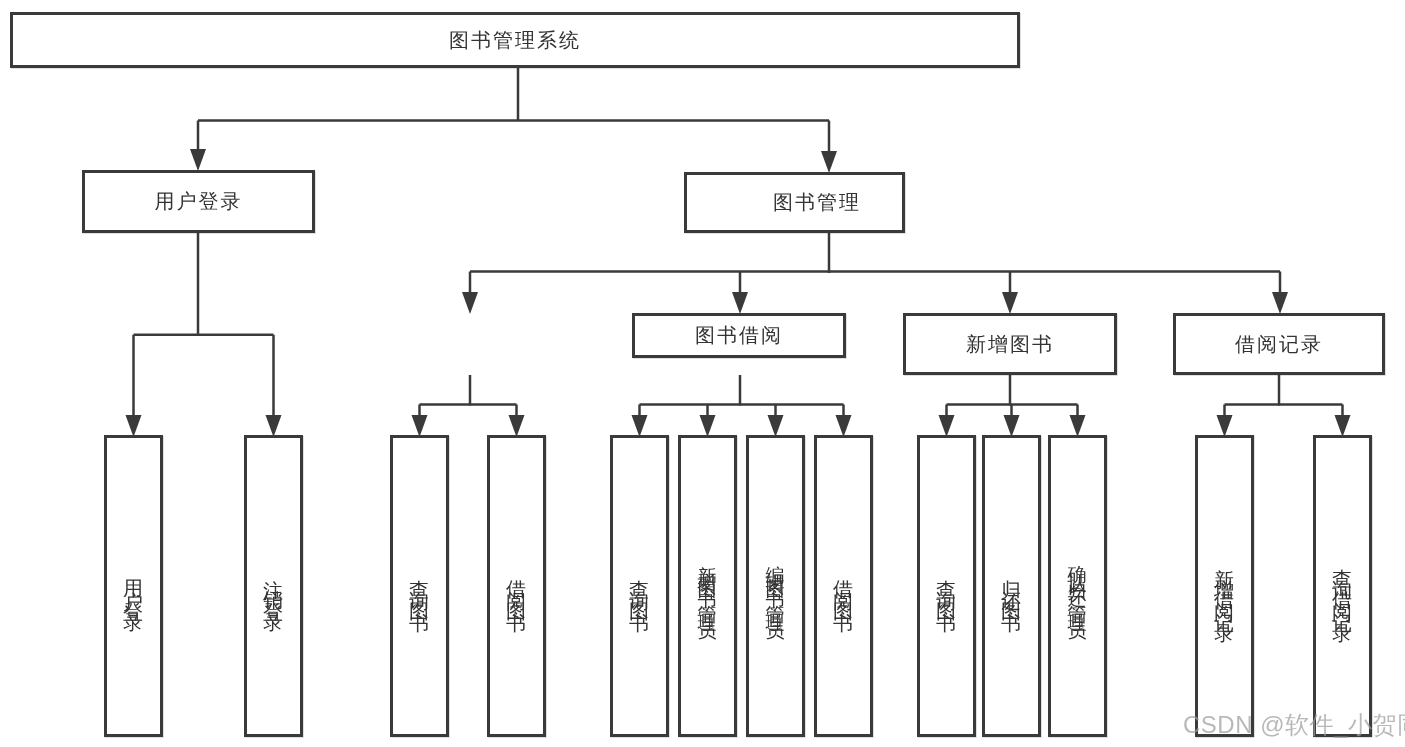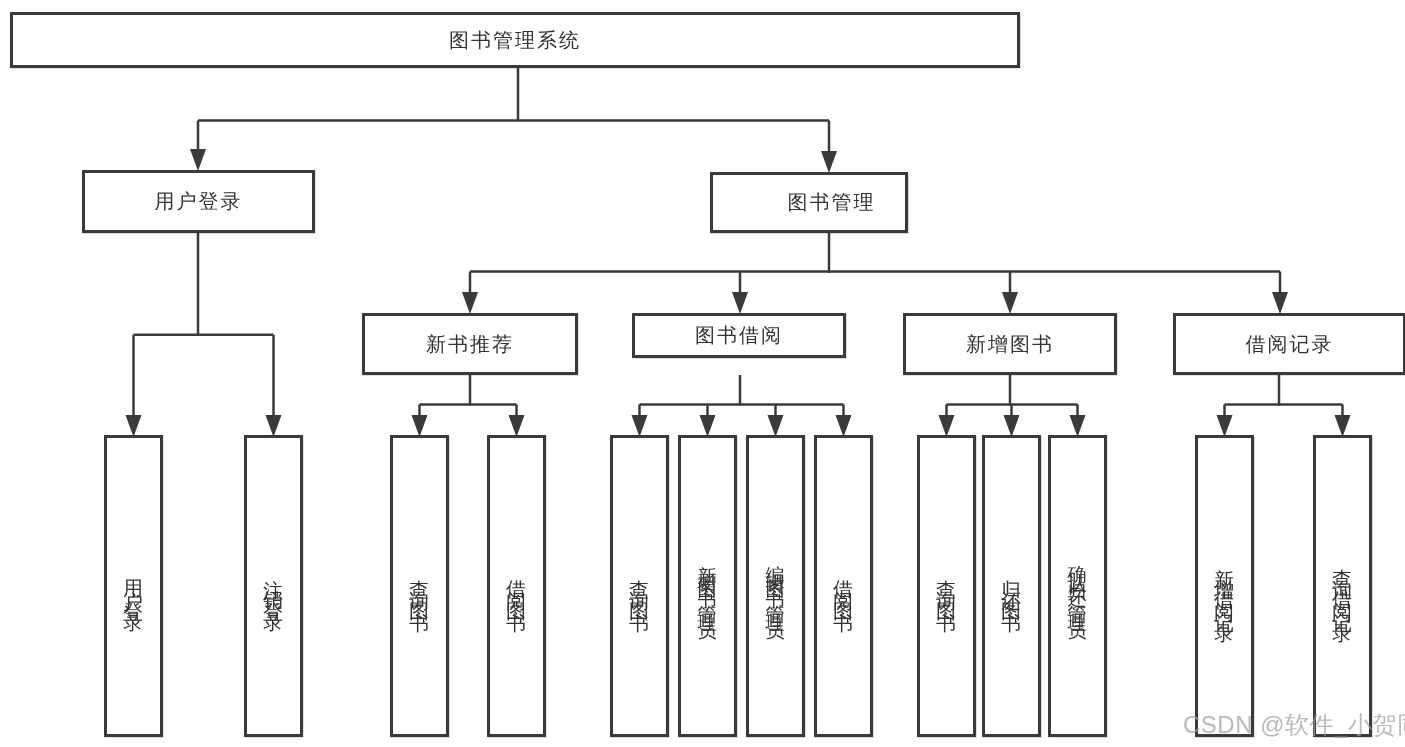--- a/index.html
+++ b/index.html
@@ -101,26 +101,25 @@
       <polygon points="1003.5,415 1019.5,415 1011.5,437"></polygon>
       <polygon points="1069.5,415 1085.5,415 1077.5,437"></polygon>
       <polygon points="1216.5,415 1232.5,415 1224.5,437"></polygon>
       <polygon points="1334.5,415 1350.5,415 1342.5,437"></polygon>
     </g>
   </svg>
 
   <div class="node" style="left:10px;top:12px;width:1010px;height:56px;">图书管理系统</div>
 
   <div class="node" style="left:82px;top:170px;width:233px;height:63px;">用户登录</div>
-  <div class="node" style="left:710px;top:172px;width:198px;height:61px;padding-left:45px;">图书管理</div>
+  <div class="node" style="left:684px;top:172px;width:221px;height:61px;padding-left:45px;">图书管理</div>
 
-  <div class="node" style="left:362px;top:313px;width:216px;height:62px;">新书推荐</div>
   <div class="node" style="left:632px;top:313px;width:214px;height:45px;">图书借阅</div>
   <div class="node" style="left:903px;top:313px;width:214px;height:62px;">新增图书</div>
-  <div class="node" style="left:1173px;top:313px;width:233px;height:62px;font-family:Liberation Serif, serif;">借阅记录</div>
+  <div class="node" style="left:1173px;top:313px;width:212px;height:62px;font-family:Liberation Serif, serif;">借阅记录</div>
 
   <div class="leaf" style="left:104px;">
     <span class="vtext">用户登录</span>
   </div>
   <div class="leaf" style="left:244px;">
     <span class="vtext">注销登录</span>
   </div>
   <div class="leaf" style="left:390px;">
     <span class="vtext">查询图书</span>
   </div>

